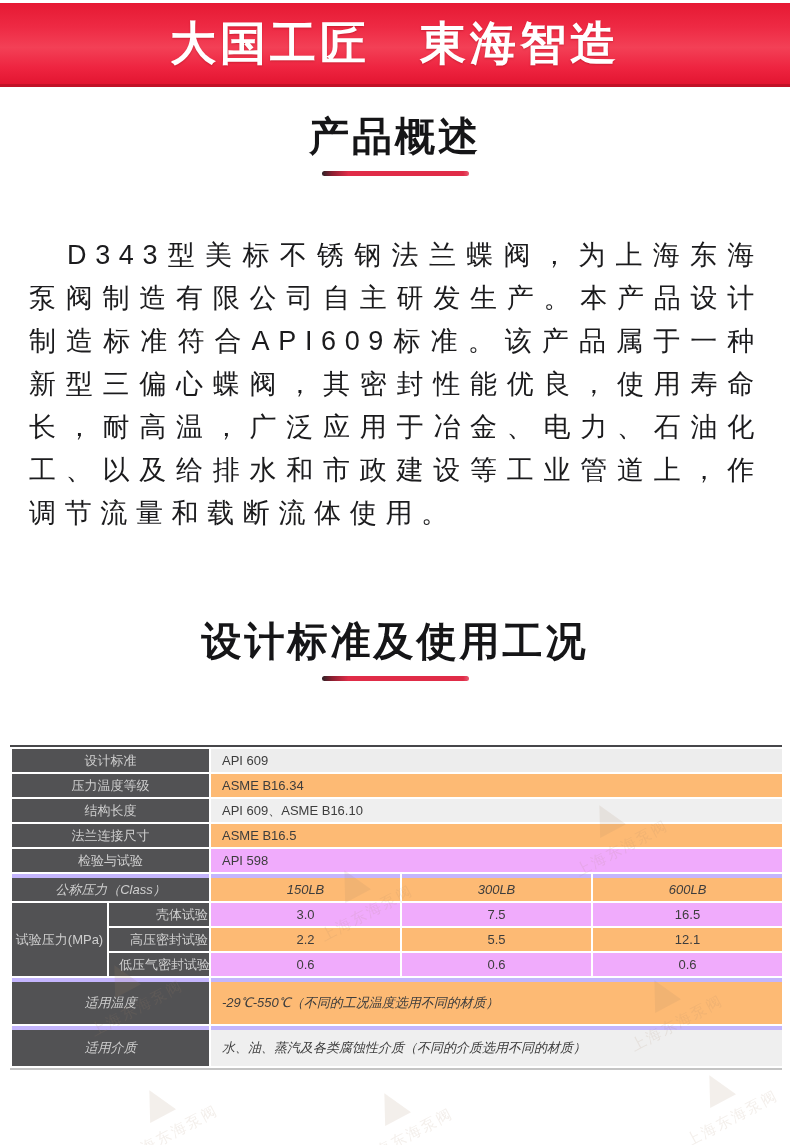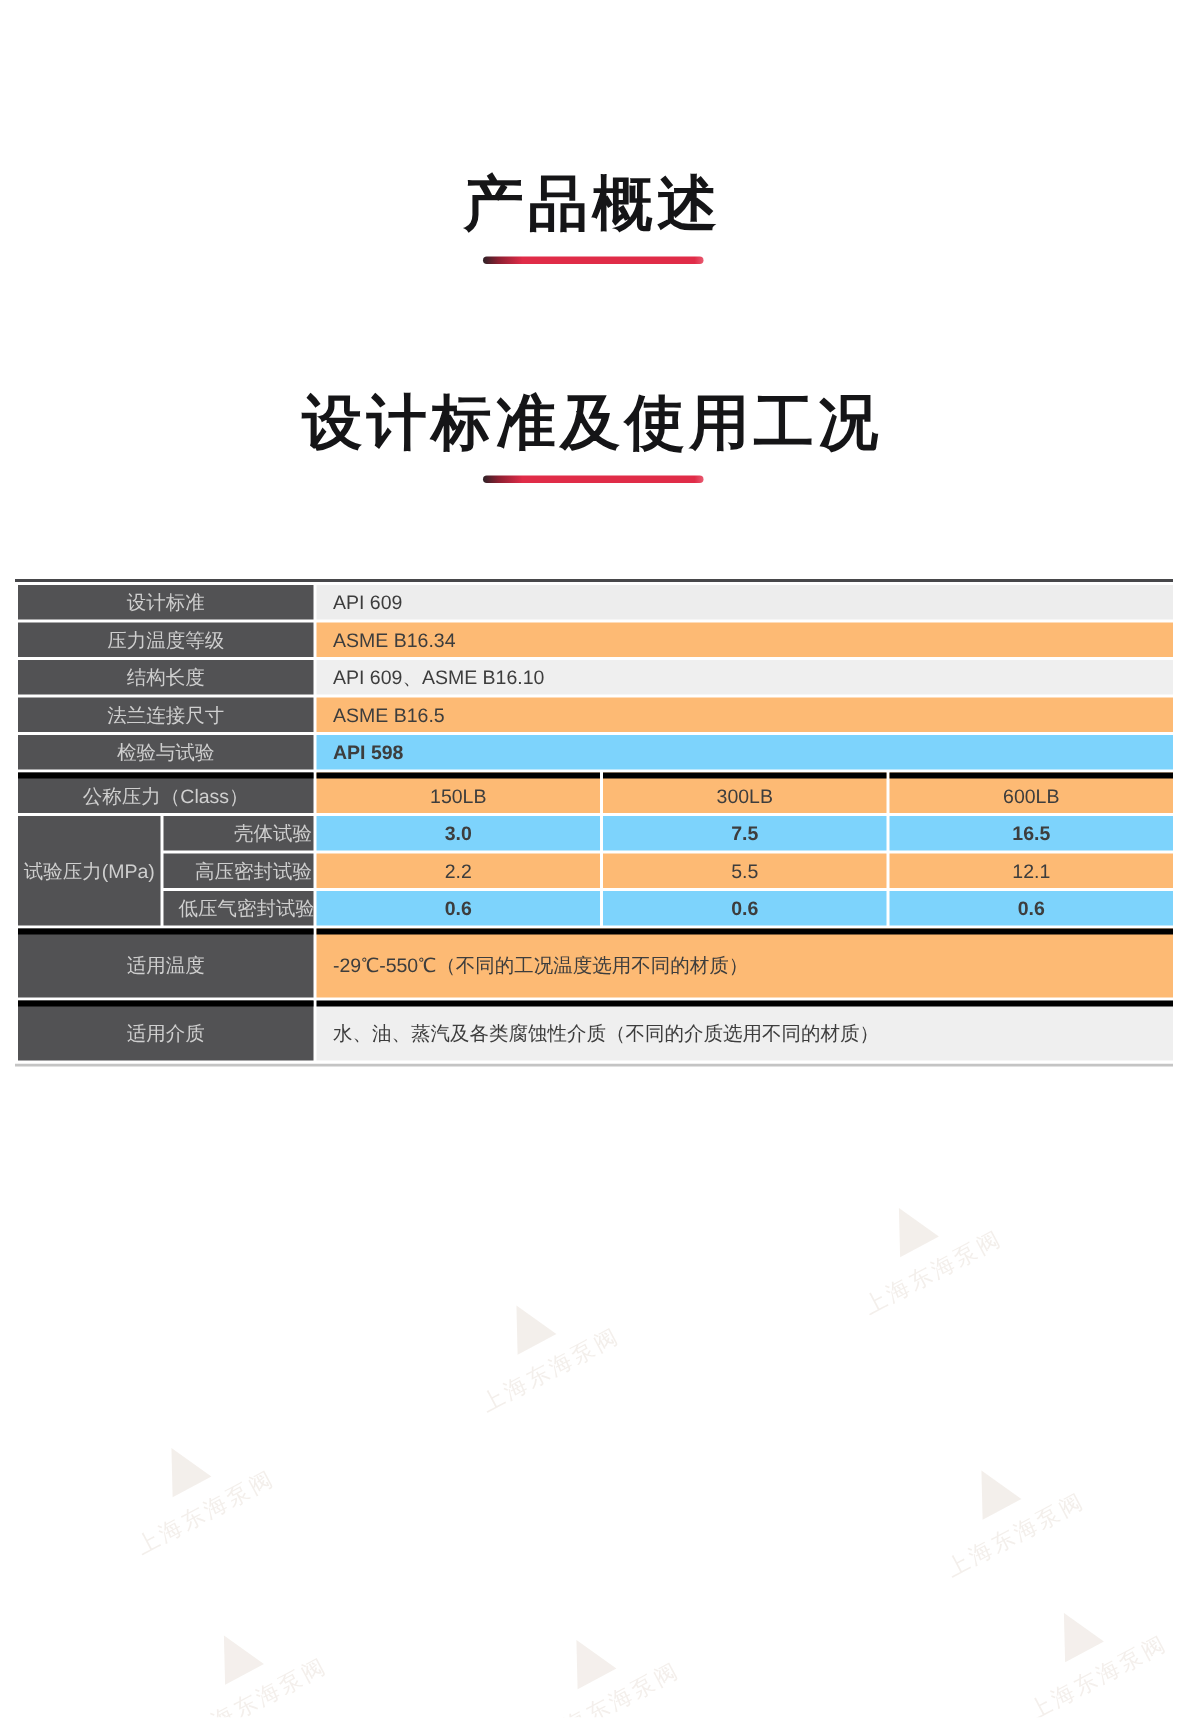--- a/index.html
+++ b/index.html
@@ -62,43 +62,47 @@
   }
   td.lbl{
     background:#525254;color:#cfcfcf;text-align:center;
     height:21px;
   }
   td.sub{text-align:right;padding-left:10px;}
   td.val{color:#3d3d3d;padding-left:11px;height:21px;}
   td.num{color:#3d3d3d;text-align:center;height:21px;}
   .bg-a{background:#efefef;}
   .bg-b{background:#fdba74;}
-  .bg-w{background:#7dd3fc;font-weight:bold;}
+  .bg-w{background:#f0abfc;}
   .bg-c{background:#ededed;}
-  .gap-top{border-top:4px solid #000000;}
+  .gap-top{border-top:4px solid #c4b5fd;font-style:italic;}
   td.tall{height:40px;}
   td.tall2{height:34px;}
 
   
   .wm{
     position:absolute;z-index:5;pointer-events:none;
     width:130px;text-align:center;color:#a8876a;opacity:0.13;
     transform:rotate(-28deg);
   }
   .wm .wm-logo{font-size:50px;line-height:50px;display:block;}
   .wm .wm-txt{font-size:15px;letter-spacing:2px;display:block;margin-top:2px;}
 </style>
 </head>
 <body>
 
 <div class="page">
 
+  <div class="banner">
+    <span class="banner-text">大国工匠　東海智造</span>
+  </div>
 
   <h2 class="sec-title t1">产品概述</h2>
   <div class="red-line"></div>
+  <p class="para">D343型美标不锈钢法兰蝶阀，为上海东海泵阀制造有限公司自主研发生产。本产品设计制造标准符合API609标准。该产品属于一种新型三偏心蝶阀，其密封性能优良，使用寿命长，耐高温，广泛应用于冶金、电力、石油化工、以及给排水和市政建设等工业管道上，作调节流量和载断流体使用。</p>
 
   <h2 class="sec-title t2">设计标准及使用工况</h2>
   <div class="red-line"></div>
 
   <div class="tbl-wrap">
     <table class="spec">
       <colgroup>
         <col style="width:95px">
           <col style="width:100px">
         <col style="width:189px">

